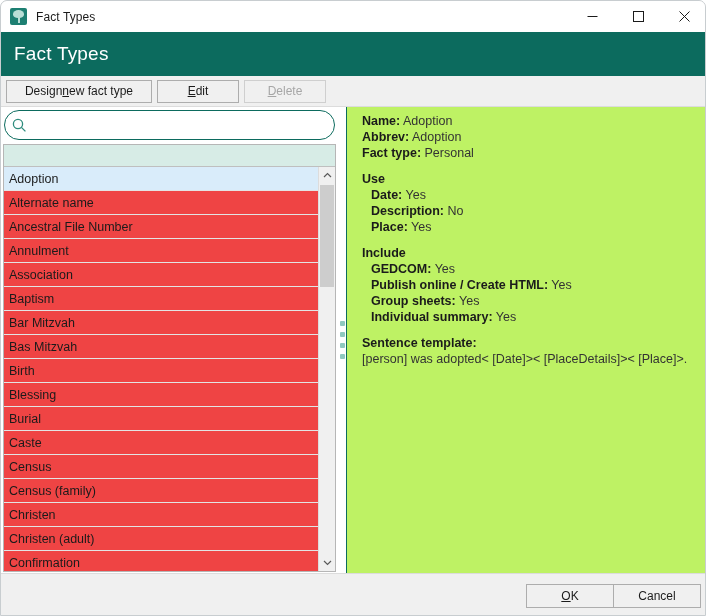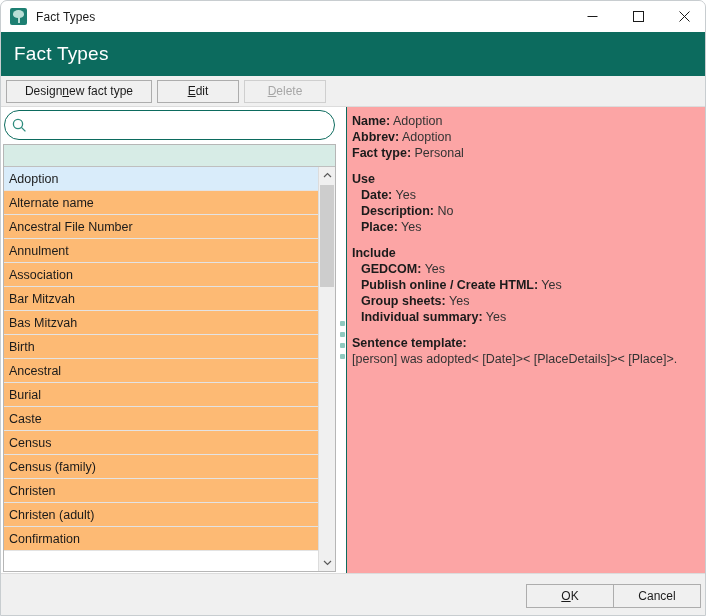--- a/index.html
+++ b/index.html
@@ -211,21 +211,21 @@
   }
   .list-row {
     height: 24px;
     box-sizing: border-box;
     border-bottom: 1px solid #e3e3e3;
     display: flex;
     align-items: center;
     padding-left: 5px;
     font-size: 12.5px;
     color: #1b1b1b;
-    background: #fdba74;
+    background: #ef4444;
     cursor: default;
   }
   .list-row.selected {
     background: #d9ecfa;
   }
 
   
   #list-scrollbar {
     position: absolute;
     right: 0; top: 22px;
@@ -273,24 +273,24 @@
     border-radius: 1px;
     margin: 3px 0;
   }
 
   
   #right-panel {
     position: absolute;
     left: 345px; top: 0;
     width: 361px;
     height: 466px;
-    background: #fca5a5;
+    background: #bef264;
     border-left: 1.5px solid #0c6b5e;
     box-sizing: border-box;
-    padding: 6px 8px 0 5px;
+    padding: 6px 8px 0 15px;
     font-size: 12.5px;
     color: #1b1b1b;
     line-height: 16px;
     overflow: hidden;
   }
   .det-line { white-space: nowrap; }
   .det-line b { font-weight: 700; }
   .det-sub { padding-left: 9px; }
   .det-gap { height: 10px; }
   .det-val { color: #333333; }
@@ -403,30 +403,33 @@
             <div class="list-row">
               <span>Ancestral File Number</span>
             </div>
             <div class="list-row">
               <span>Annulment</span>
             </div>
             <div class="list-row">
               <span>Association</span>
             </div>
             <div class="list-row">
+              <span>Baptism</span>
+            </div>
+            <div class="list-row">
               <span>Bar Mitzvah</span>
             </div>
             <div class="list-row">
               <span>Bas Mitzvah</span>
             </div>
             <div class="list-row">
               <span>Birth</span>
             </div>
             <div class="list-row">
-              <span>Ancestral</span>
+              <span>Blessing</span>
             </div>
             <div class="list-row">
               <span>Burial</span>
             </div>
             <div class="list-row">
               <span>Caste</span>
             </div>
             <div class="list-row">
               <span>Census</span>
             </div>

